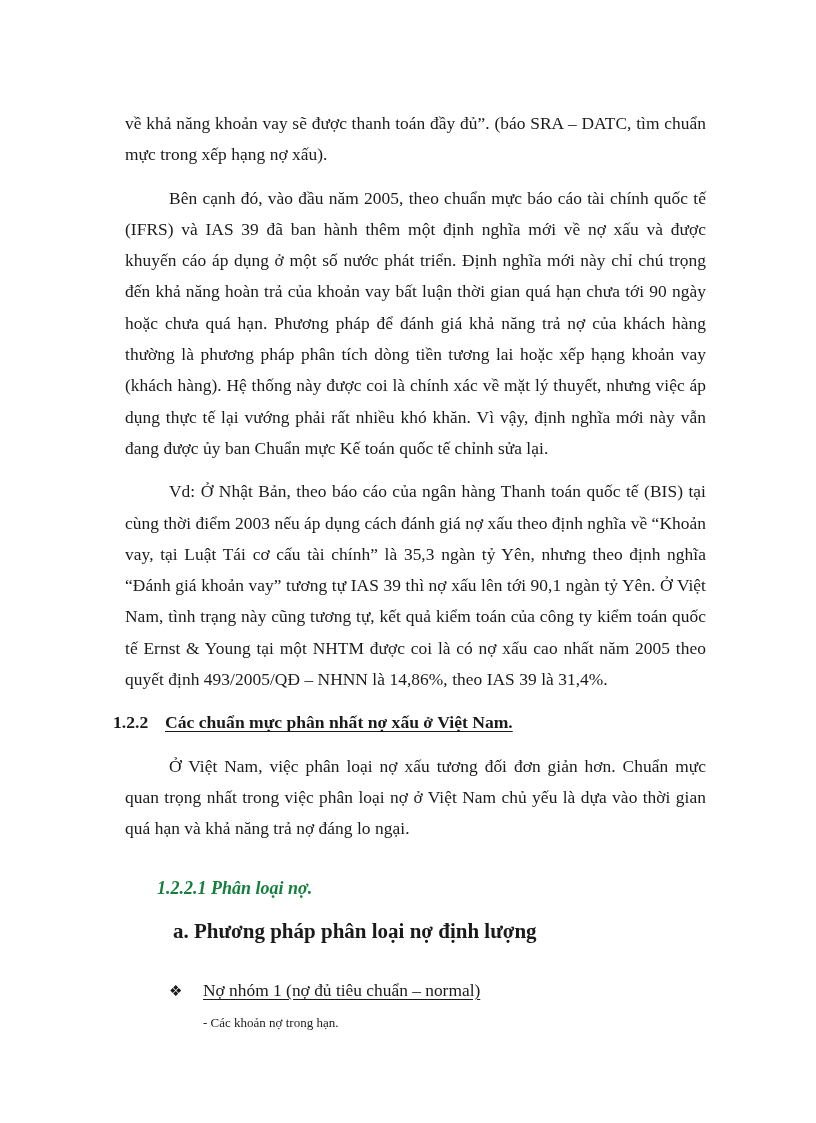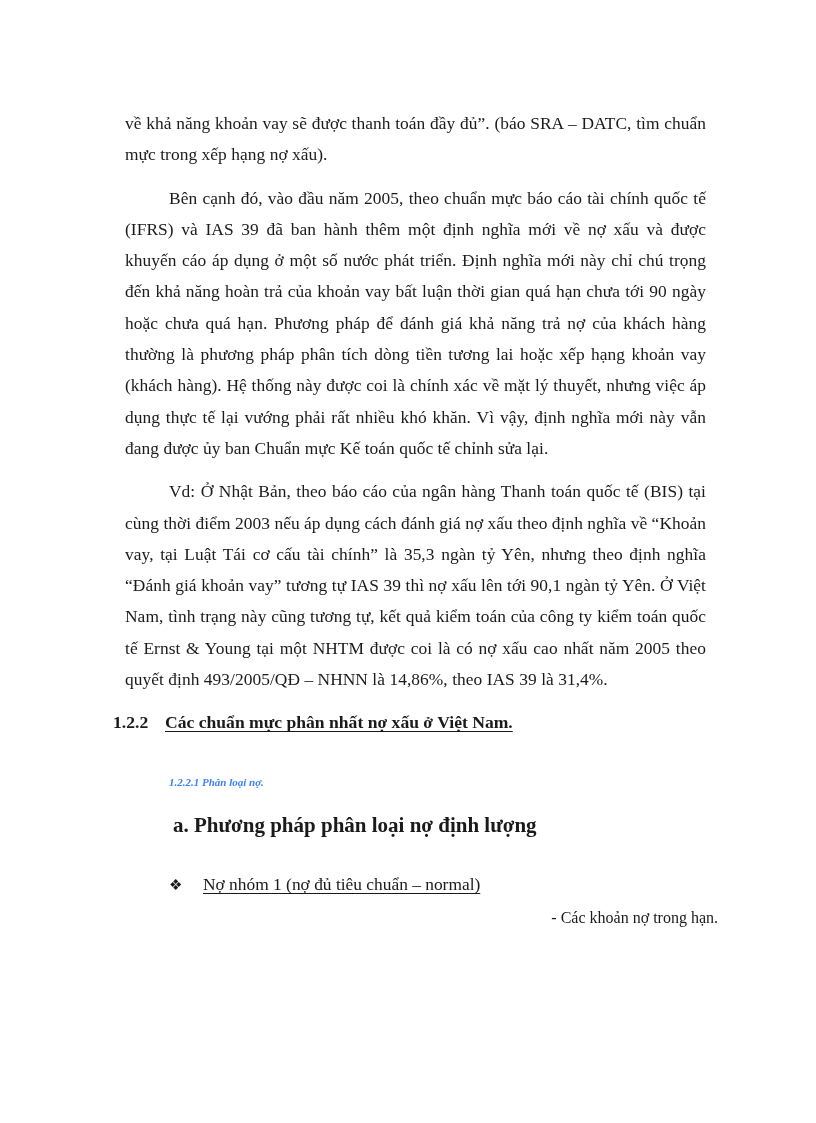--- a/index.html
+++ b/index.html
@@ -52,26 +52,26 @@
   }
   h3.section-heading .num {
     display: inline-block;
     min-width: 52px;
   }
   h3.section-heading .ttl {
     text-decoration: underline;
     text-underline-offset: 3px;
   }
   h4.sub-heading {
-    margin: 12px;
-    font-size: 11px;
+    margin: 0;
+    font-size: 18px;
     line-height: 31.3px;
     font-weight: bold;
     font-style: italic;
-    color: #3b82f6;
+    color: #15803d;
     padding-left: 44px;
   }
   h5.sub-sub-heading {
     margin: 12px;
     font-size: 21px;
     line-height: 31.3px;
     font-weight: bold;
     padding-left: 48px;
   }
   .bullet-row {
@@ -85,24 +85,23 @@
     width: 34px;
     flex: 0 0 34px;
     font-size: 15px;
     line-height: 31.3px;
   }
   .bullet-text {
     text-decoration: underline;
     text-underline-offset: 3px;
   }
   .dash-row {
-    font-size: 16px;
+    font-size: 13px;
     line-height: 31.3px;
     padding-left: 90px;
-    text-align: right;
   }
   .spacer-half {
     height: 16px;
   }
 </style>
 </head>
 <body>
 
 <div class="page">
   <div class="text-column">
@@ -111,20 +110,21 @@
 
 
     <p class="body-par">Bên cạnh đó, vào đầu năm 2005, theo chuẩn mực báo cáo tài chính quốc tế (IFRS) và IAS 39 đã ban hành thêm một định nghĩa mới về nợ xấu và được khuyến cáo áp dụng ở một số  nước phát triển. Định nghĩa mới này chỉ chú trọng đến khả năng hoàn trả của khoản vay bất luận thời gian quá hạn chưa tới 90 ngày hoặc chưa quá hạn. Phương pháp để đánh giá khả năng trả nợ của khách hàng thường là phương pháp phân tích dòng tiền tương lai hoặc xếp hạng khoản vay (khách hàng). Hệ thống này được coi là chính xác về mặt lý thuyết, nhưng việc áp dụng thực tế lại vướng phải rất nhiều khó khăn. Vì vậy, định nghĩa mới này vẫn đang được ủy ban Chuẩn mực Kế toán quốc tế chỉnh sửa lại.</p>
 
     <p class="body-par">Vd: Ở Nhật Bản, theo báo cáo của ngân hàng Thanh toán quốc tế (BIS) tại cùng thời điểm 2003 nếu áp dụng cách đánh giá nợ xấu theo định nghĩa về “Khoản vay, tại Luật Tái cơ cấu tài chính” là 35,3 ngàn tỷ Yên, nhưng theo định nghĩa “Đánh giá khoản vay”  tương tự IAS 39 thì nợ xấu lên tới 90,1 ngàn tỷ Yên. Ở Việt Nam, tình trạng này cũng tương tự, kết quả kiểm toán của công ty kiểm toán quốc tế Ernst &amp; Young tại một NHTM được coi là có nợ xấu cao nhất năm 2005 theo quyết định 493/2005/QĐ – NHNN là 14,86%, theo IAS 39 là 31,4%.</p>
 
     <h3 class="section-heading">
       <span class="num">1.2.2</span><span class="ttl">Các chuẩn mực phân nhất nợ xấu ở Việt Nam.</span>
     </h3>
 
+    <p class="body-par">Ở Việt Nam, việc phân loại nợ xấu tương đối đơn giản hơn. Chuẩn mực quan trọng nhất trong việc phân loại nợ ở Việt Nam chủ yếu là dựa vào thời gian quá hạn và khả năng trả nợ đáng lo ngại.</p>
 
     <div class="spacer-half"></div>
 
     <h4 class="sub-heading">1.2.2.1 Phân loại nợ.</h4>
 
     <h5 class="sub-sub-heading">a. Phương pháp phân loại nợ định lượng</h5>
 
 
     <div class="spacer-half"></div>
 

